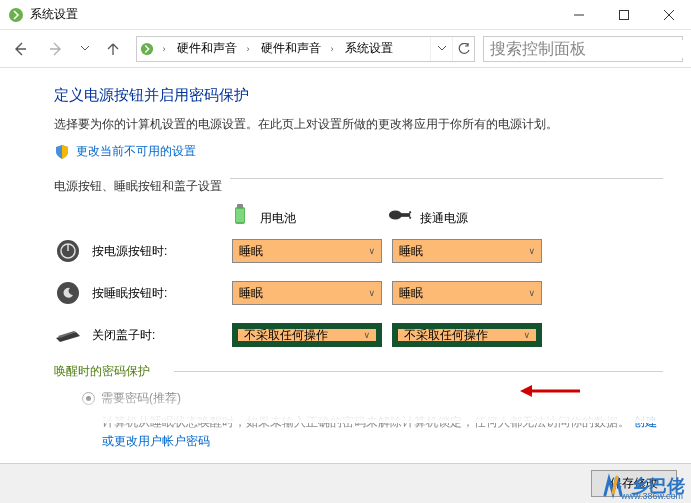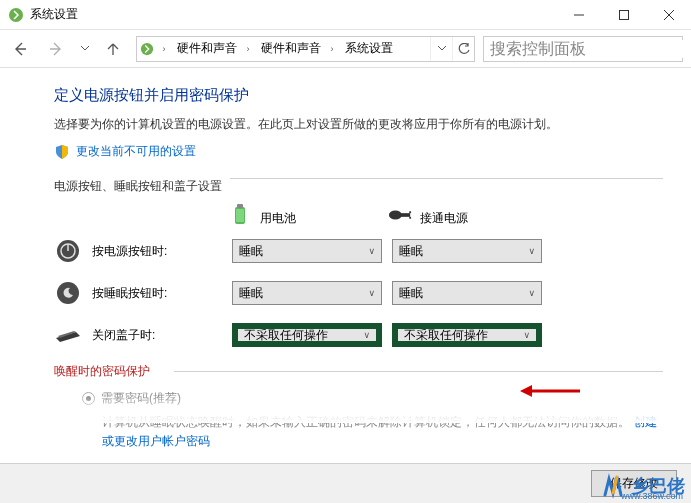--- a/index.html
+++ b/index.html
@@ -40,28 +40,28 @@
   .section-header { font-size: 12px; color: #333; display: flex; align-items: flex-start; gap: 8px; margin-bottom: 8px; }
   .section-header .line { flex: 1; height: 1px; background: #d0d0d0; }
 
   .col-headers { display: flex; align-items: center; margin-bottom: 10px; padding-left: 174px; gap: 10px; }
   .col-head { width: 150px; display: flex; align-items: flex-end; gap: 8px; font-size: 12px; }
   .col-head .ico { width: 24px; height: 24px; display: flex; align-items: center; justify-content: center; }
 
   .setting-row { display: flex; align-items: center; margin-bottom: 14px; gap: 10px; }
   .setting-icon { width: 28px; height: 28px; display: flex; align-items: center; justify-content: center; }
   .setting-label { width: 130px; font-size: 12px; }
-  .combo { width: 150px; height: 24px; border: 1px solid #888; background: #e5e5e5; display: flex; align-items: center; justify-content: space-between; padding: 0 6px; font-size: 12px; position: relative; }
+  .combo { width: 150px; height: 24px; border: 1px solid #888; background: #fdba74; display: flex; align-items: center; justify-content: space-between; padding: 0 6px; font-size: 12px; position: relative; }
   .combo .chev { font-size: 9px; color: #555; }
   .combo.hl { border: 6px solid #14532d; }
 
   .arrow-annot { position: absolute; left: 520px; top: 313px; width: 60px; height: 20px; }
 
   .sub-section { margin-top: 8px; }
-  .sub-section-header { font-size: 12px; color: #b91c1c; display: flex; align-items: center; gap: 24px; margin-bottom: 10px; }
+  .sub-section-header { font-size: 12px; color: #4d7c0f; display: flex; align-items: center; gap: 24px; margin-bottom: 10px; }
   .sub-section-header .line { flex: 1; height: 1px; background: #d0d0d0; }
   .radio-row { padding-left: 28px; font-size: 12px; color: #888; display: flex; align-items: center; gap: 6px; margin-bottom: 6px; }
   .radio-row .radio { width: 13px; height: 13px; border: 1px solid #aaa; border-radius: 50%; position: relative; }
   .radio-row .radio.checked::after { content: ""; position: absolute; left: 3px; top: 3px; width: 5px; height: 5px; background: #888; border-radius: 50%; }
   .radio-desc { padding-left: 48px; font-size: 12px; color: #888; line-height: 1.6; }
   .inline-link { color: #0066cc; }
 
   
   .footer { position: absolute; bottom: 0; left: 0; right: 0; height: 40px; border-top: 1px solid #d0d0d0; display: flex; align-items: center; justify-content: flex-end; padding-right: 14px; gap: 10px; background: #f0f0f0; }
   .footer-btn { padding: 4px 18px; font-size: 12px; border: 1px solid #999; background: #e1e1e1; }

